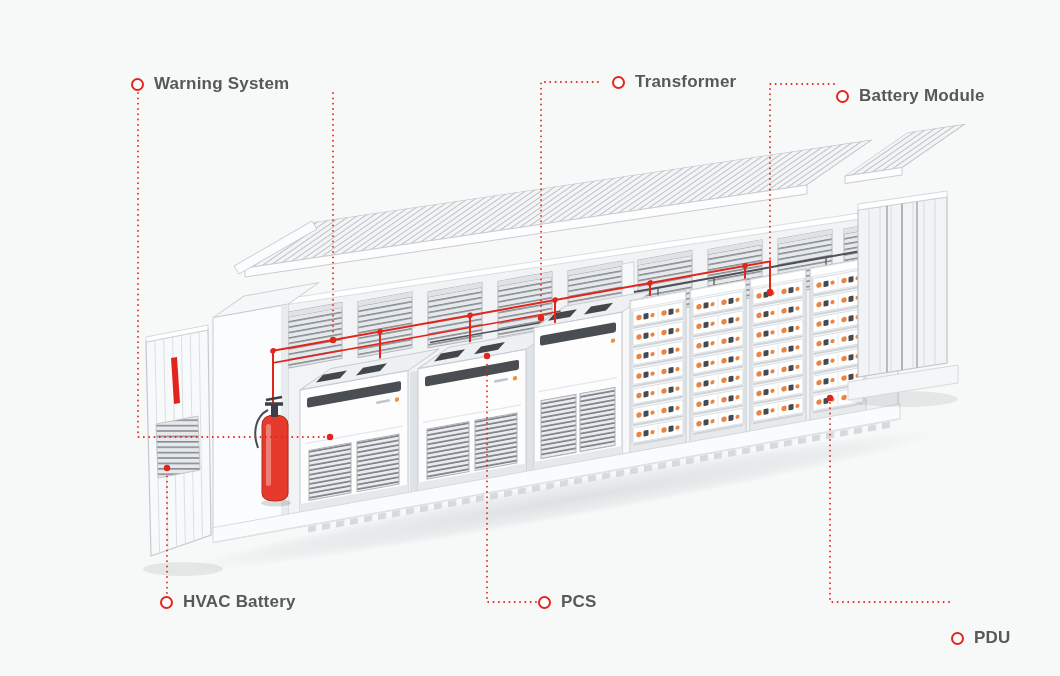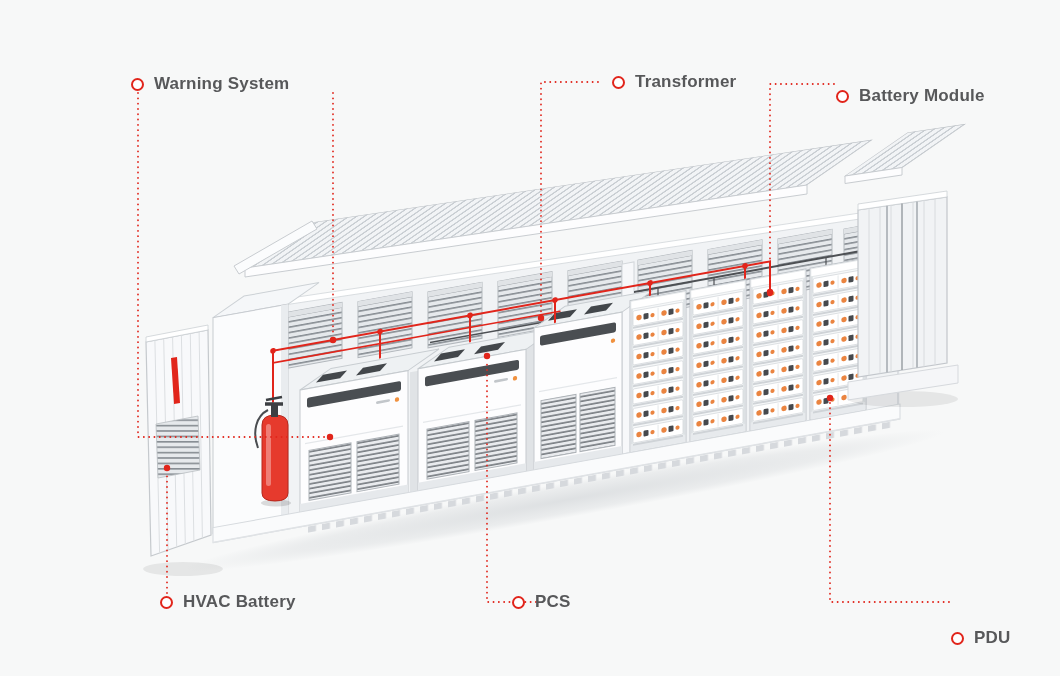--- a/index.html
+++ b/index.html
@@ -265,21 +265,21 @@
     <span>Transformer</span>
   </div>
   <div class="lbl" style="left:836px;top:86px">
     <span class="ring"></span>
     <span>Battery Module</span>
   </div>
   <div class="lbl" style="left:160px;top:592px">
     <span class="ring"></span>
     <span>HVAC Battery</span>
   </div>
-  <div class="lbl" style="left:512px;top:592px">
+  <div class="lbl" style="left:538px;top:592px">
     <span class="ring"></span>
     <span>PCS</span>
   </div>
   <div class="lbl" style="left:951px;top:628px">
     <span class="ring"></span>
     <span>PDU</span>
   </div>
 </div>
 
 </body></html>

